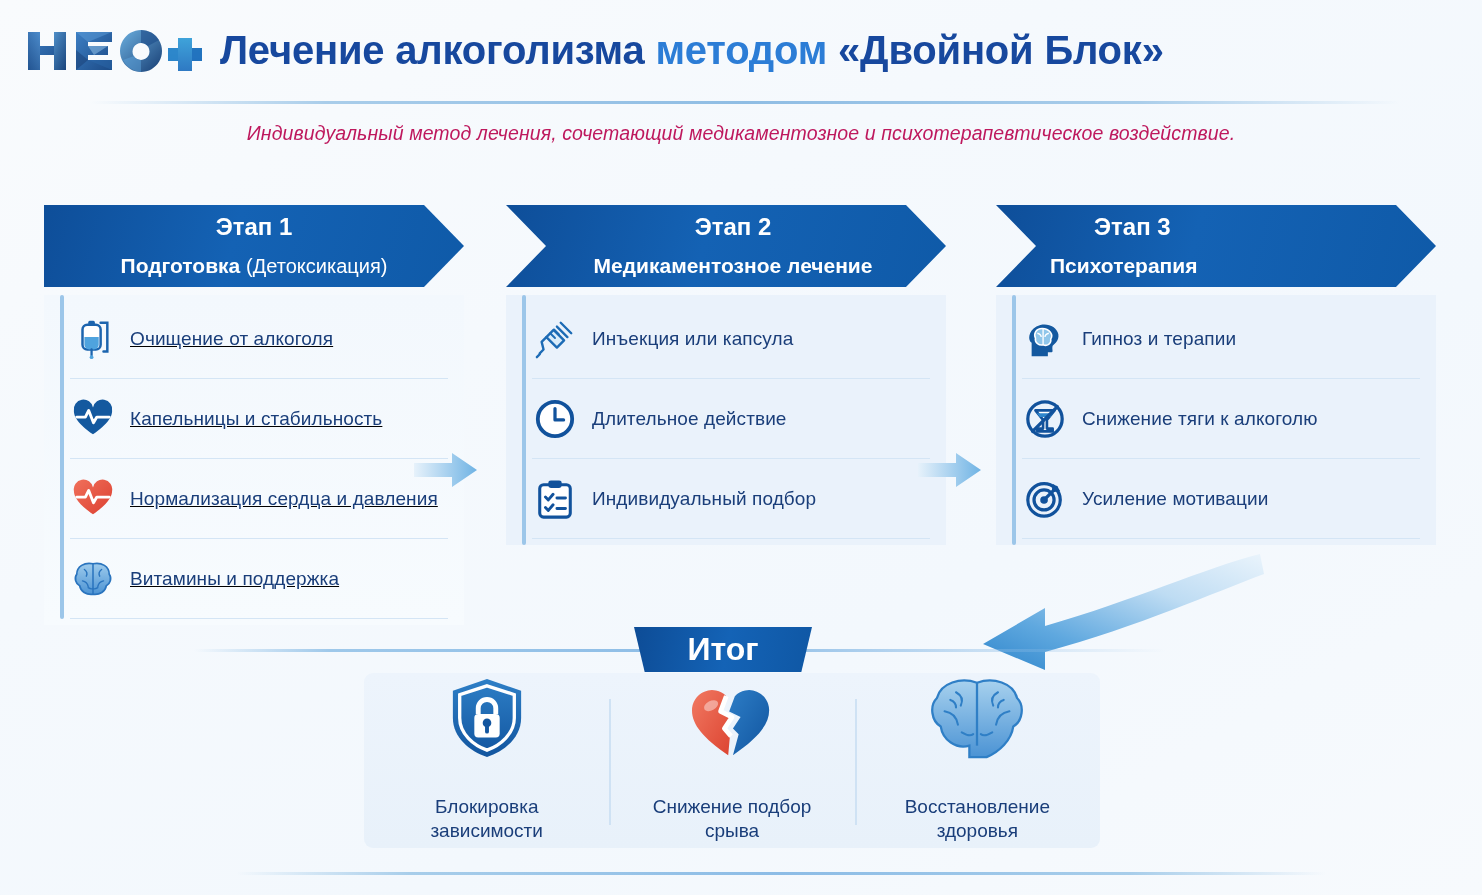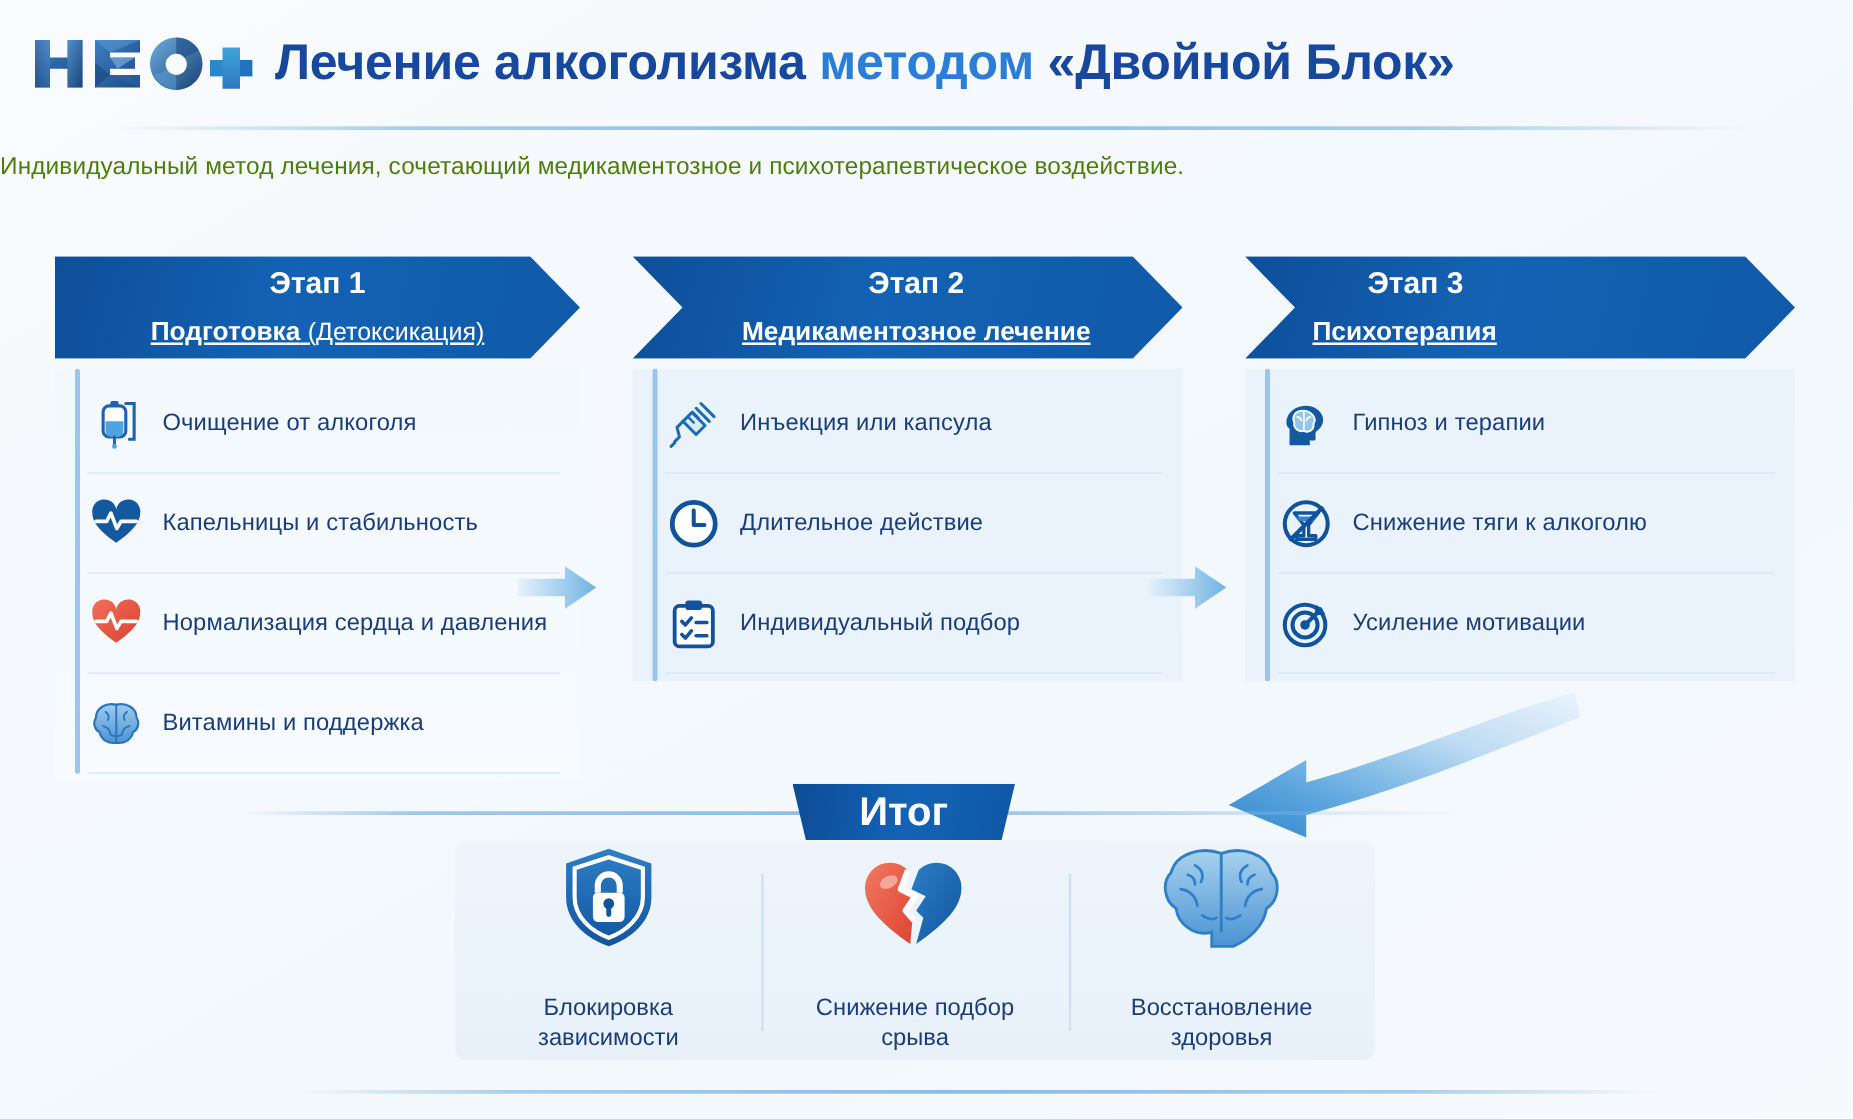--- a/index.html
+++ b/index.html
@@ -17,52 +17,52 @@
   .header{position:absolute;left:0;top:0;width:1213px;height:100px;display:flex;align-items:center;}
   .logo{margin-left:26px;width:176px;height:52px;flex:0 0 auto;}
   .title{margin-left:18px;font-size:40px;font-weight:bold;letter-spacing:-0.2px;white-space:nowrap;}
   .t-dark{color:#17489E;}
   .t-light{color:#2C7DD6;}
   .hr-top{position:absolute;left:90px;top:101px;width:1310px;height:3px;
     background:linear-gradient(to right,rgba(160,200,236,0) 0%,#A9CDEA 18%,#8FBDE4 50%,#A9CDEA 80%,rgba(160,200,236,0) 100%);
     border-radius:2px;}
 
   
-  .subtitle{position:absolute;left:0;top:122px;width:1482px;text-align:left;
-    font-size:19.5px;color:#4d7c0f;letter-spacing:0.1px;}
+  .subtitle{position:absolute;left:0;top:122px;width:1482px;text-align:center;
+    font-size:19.5px;color:#be185d;letter-spacing:0.1px;font-style:italic;}
 
   
   .stages{position:absolute;left:0;top:205px;width:1482px;height:400px;}
   .stage{position:absolute;top:0;}
   .stage.s1{left:44px;width:420px;}
   .stage.s2{left:506px;width:440px;}
   .stage.s3{left:996px;width:440px;}
 
   .stage-head{
     position:relative;height:82px;color:#fff;text-align:center;
     background:linear-gradient(105deg,#0E4E99 0%,#1462B4 45%,#0F5AA8 100%);
     display:flex;flex-direction:column;align-items:center;justify-content:center;
     box-shadow:0 1px 3px rgba(20,70,130,.18);
   }
   .stage.s1 .stage-head{width:420px;
     clip-path:polygon(0 0,calc(100% - 40px) 0,100% 50%,calc(100% - 40px) 100%,0 100%);}
   .stage.s2 .stage-head,.stage.s3 .stage-head{width:440px;
     clip-path:polygon(0 0,calc(100% - 40px) 0,100% 50%,calc(100% - 40px) 100%,0 100%,40px 50%);}
   .stage-head .line1{font-size:24px;font-weight:bold;line-height:1.06;}
-  .stage-head .line2{font-size:21px;font-weight:bold;line-height:1.12;margin-top:15px;text-decoration:underline;}
+  .stage-head .line2{font-size:21px;font-weight:bold;line-height:1.12;margin-top:15px;}
   .stage-head .line2 .paren{font-weight:normal;font-size:20px;}
   .stage.s2 .stage-head .line1,.stage.s3 .stage-head .line1{margin-left:14px;}
   .stage.s2 .stage-head .line2,.stage.s3 .stage-head .line2{margin-left:14px;}
   .stage.s3 .stage-head .line1,.stage.s3 .stage-head .line2{
     margin-left:0;align-self:flex-start;padding-left:54px;}
   .stage.s3 .stage-head{align-items:flex-start;}
   .stage.s3 .stage-head .line1{padding-left:98px;}
 
   .stage-body{position:relative;margin-top:8px;padding:4px 0 6px 0;}
-  .stage.s1 .stage-body{width:420px;background:linear-gradient(180deg,#f3f8fd 0%,#f7fbfe 100%);}
+  .stage.s1 .stage-body{width:420px;background:linear-gradient(180deg,#f3f8fd 0%,#f7fbfe 100%);text-decoration:underline;}
   .stage.s2 .stage-body{width:440px;background:#EAF2FB;}
   .stage.s3 .stage-body{width:440px;background:#EAF2FB;}
   .accent{position:absolute;left:16px;top:0;width:4px;height:100%;background:#9CC6E9;border-radius:2px;}
   .stage.s1 .accent{height:324px;}
 
   .item{display:flex;align-items:center;height:79px;margin-left:26px;margin-right:16px;
     border-bottom:1.5px solid #D4E5F5;}
   .item:last-child{border-bottom:1.5px solid #D4E5F5;}
   .item .ico{flex:0 0 46px;width:46px;height:46px;display:flex;align-items:center;justify-content:center;margin-right:14px;}
   .item .txt{font-size:19px;color:#1A3E7A;letter-spacing:.1px;}

